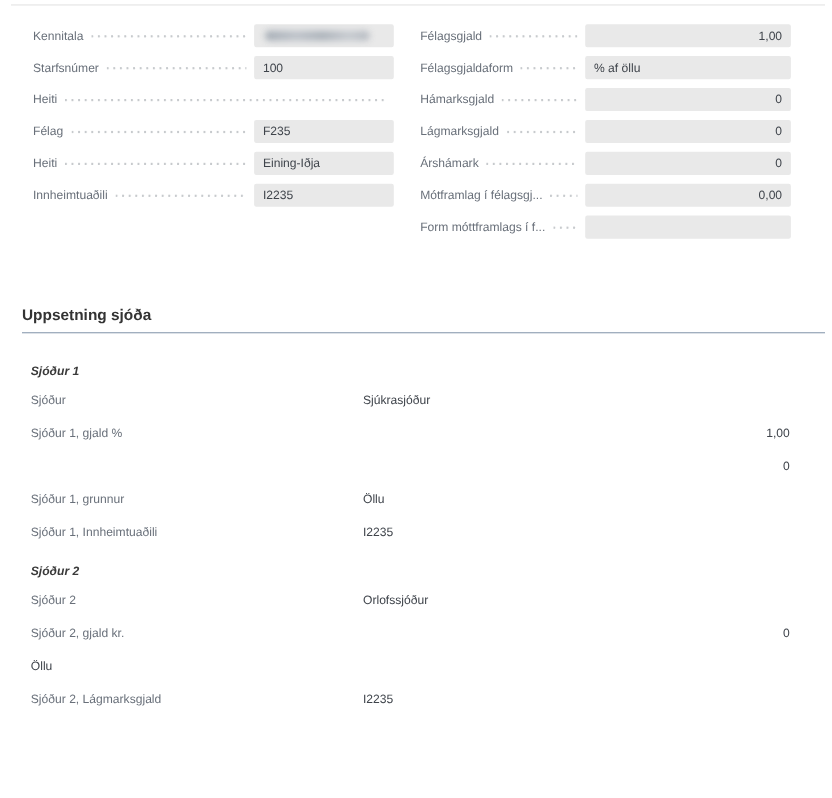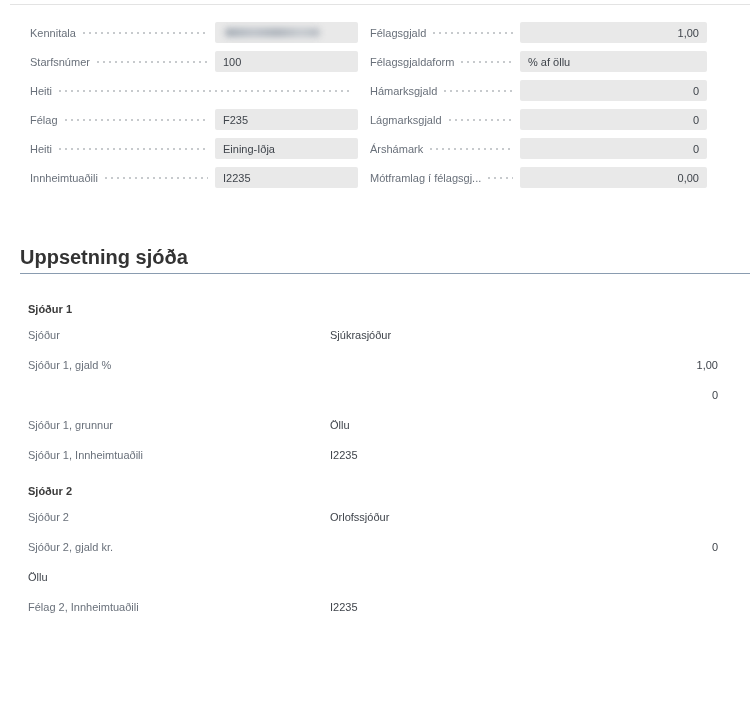--- a/index.html
+++ b/index.html
@@ -8,35 +8,35 @@
     --box-bg:#e9e9e9;
     --rule:#e3e3e3;
     --section-rule:#8a9cb0;
     --dot:#c7cacd;
     --heading:#333333;
   }
   *{box-sizing:border-box;margin:0;padding:0;}
   html,body{width:756px;height:725px;background:#ffffff;overflow:hidden;}
   body{font-family:"Liberation Sans", sans-serif;-webkit-font-smoothing:antialiased;}
   .top-rule{border-top:1px solid var(--rule);margin:4px 6px 0 10px;height:0;}
-  .form-grid{display:flex;gap:12px;padding:0 29px 0 30px;margin-top:17px;}
+  .form-grid{display:flex;gap:24px;padding:0 29px 0 30px;margin-top:17px;}
   .col-left{width:328px;flex:none;}
   .col-right{width:337px;flex:none;}
   .field-row{display:flex;align-items:center;height:21px;margin-bottom:8px;}
   .flabel{font-size:11px;color:var(--label);white-space:nowrap;flex:none;}
   .leader{flex:1;height:2px;margin:1px 7px 0 7px;background-image:radial-gradient(circle at 1px 1px, var(--dot) 0.9px, transparent 1.2px);background-size:6px 2px;background-repeat:repeat-x;min-width:4px;}
   .fbox{flex:none;height:21px;background:var(--box-bg);border-radius:2px;display:flex;align-items:center;padding:0 8px;font-size:11px;color:var(--value);overflow:hidden;}
-  .col-left .fbox{width:143px;}
+  .col-left .fbox{width:127px;}
   .col-right .fbox{width:187px;}
   .fbox.num{justify-content:flex-end;}
   .redacted-blob{display:block;width:95px;height:9px;margin-left:2px;border-radius:4px;background:linear-gradient(90deg,#9aa3ad 0%,#b6bcc4 30%,#a2aab3 55%,#c0c5cb 80%,#adb3bb 100%);filter:blur(3px);opacity:.85;}
   .section{margin-top:52px;}
-  .section-title{margin:0 6px 0 20px;padding-bottom:7px;border-bottom:1px solid var(--section-rule);font-size:20px;font-weight:700;color:var(--heading);line-height:18px;}
+  .section-title{margin:0 6px 0 20px;padding-bottom:7px;border-bottom:1px solid var(--section-rule);font-size:14px;font-weight:700;color:var(--heading);line-height:18px;}
   .groups{margin-top:14px;}
-  .group-heading{margin:24px 29px 0 28px;height:22px;display:flex;align-items:center;font-size:11px;font-weight:700;color:#3a3a3a;}
+  .group-heading{margin:24px 29px 0 28px;height:22px;display:flex;align-items:center;font-size:11px;font-weight:700;color:#3a3a3a;font-style:italic;}
   .group + .group .group-heading{margin-top:10px;}
   .fund-row{display:flex;align-items:center;height:30px;margin:0 33px 0 28px;}
   .fund-label{flex:0 0 302px;font-size:11px;color:var(--label);white-space:nowrap;}
   .fund-value{flex:1;font-size:11px;color:var(--value);white-space:nowrap;}
   .fund-value.right{text-align:right;padding-right:5px;}
 </style>
 </head>
 <body>
 
 <div>
@@ -135,20 +135,27 @@
       </div>
 
       <div class="field-row">
         <span class="flabel">Mótframlag í félagsgj...</span>
         <span class="leader"></span>
         <div class="fbox num">
           <span>0,00</span>
         </div>
       </div>
 
+      <div class="field-row">
+        <span class="flabel">Form móttframlags í f...</span>
+        <span class="leader"></span>
+        <div class="fbox">
+          <span></span>
+        </div>
+      </div>
 
     </div>
   </div>
 
   <div class="section">
     <div class="section-title">Uppsetning sjóða</div>
 
     <div class="groups">
 
       <div class="group">
@@ -183,20 +190,20 @@
           <span class="fund-value">Orlofssjóður</span>
         </div>
         <div class="fund-row">
           <span class="fund-label">Sjóður 2, gjald kr.</span>
           <span class="fund-value right">0</span>
         </div>
         <div class="fund-row">
           <span class="fund-value">Öllu</span>
         </div>
         <div class="fund-row">
-          <span class="fund-label">Félag 2, Innheimtuaðili</span>
+          <span class="fund-label">Sjóður 2, Lágmarksgjald</span>
           <span class="fund-value">I2235</span>
         </div>
       </div>
 
     </div>
   </div>
 </div>
 
 </body></html>

